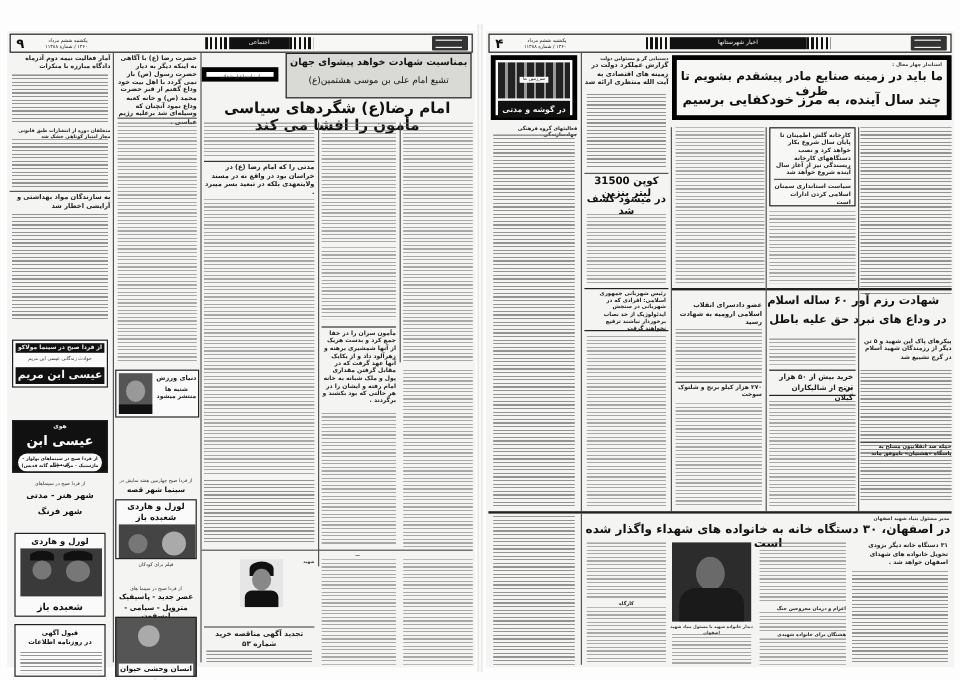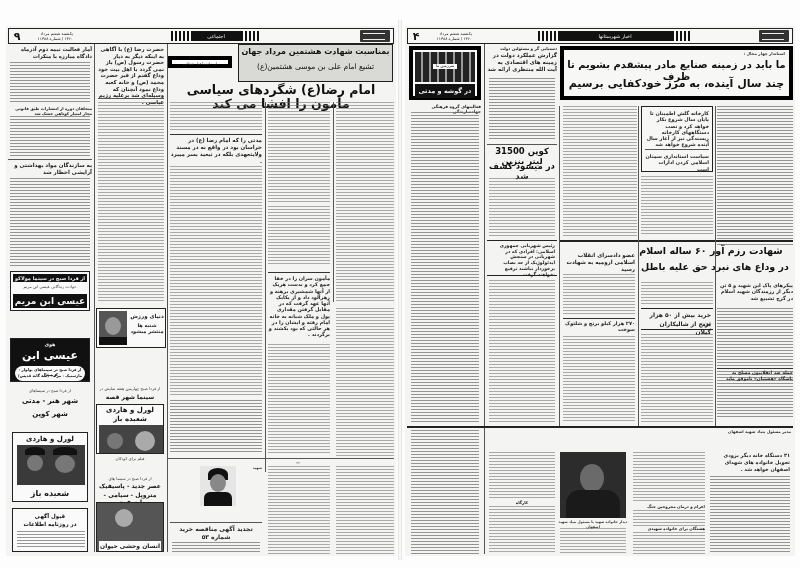--- a/index.html
+++ b/index.html
@@ -31,21 +31,21 @@
   .dbox { position: absolute; border: 4px solid #000000; }
 
   .headline { position: absolute; direction: rtl; text-align: center; font-weight: bold; color: #111; font-family: "DejaVu Sans", sans-serif; line-height: 1.15; }
   .sub { position: absolute; direction: rtl; text-align: right; font-weight: bold; color: #222; font-size: 5px; line-height: 1.25; }
   .tiny { position: absolute; direction: rtl; text-align: right; color: #333; font-size: 3.5px; line-height: 4.5px; }
 
   .photo { position: absolute; background: #2a2a2a; overflow: hidden; }
   .photo .face { position: absolute; border-radius: 50%; background: #777; }
   .photo .shade { position: absolute; background: #111; }
 
-  .ad { position: absolute; border: 1px solid #222; background: #fafafa; overflow: hidden; }
+  .ad { position: absolute; border: 1px solid #222; background: #fafafa; overflow: hidden; margin-top: 12px; }
   .ad .bar { position: absolute; left: 2px; right: 2px; background: #111; color: #f2f2f2; text-align: center; direction: rtl; font-weight: bold; }
   .ad .t { position: absolute; left: 2px; right: 2px; text-align: center; direction: rtl; font-weight: bold; color: #111; }
   .ad .s { position: absolute; left: 2px; right: 2px; text-align: center; direction: rtl; color: #333; font-size: 4px; }
 </style>
 </head>
 <body>
 
 <div class="spread">
 
   <div class="page left">
@@ -57,21 +57,21 @@
         <div class="barcode"></div>
       </div>
       <div class="date">
         <div>یکشنبه ششم مرداد</div>
         <div>۱۳۶۰ / شماره ۱۱۳۸۸</div>
       </div>
       <div class="pnum">۹</div>
     </div>
 
     <div class="box" style="left:232px;top:18px;width:155px;height:38px;background:#d9d9d6;">
-      <div class="headline" style="left:2px;right:2px;top:2px;font-size:8px;">بمناسبت شهادت هشتمین مرداد جهان</div>
+      <div class="headline" style="left:2px;right:2px;top:2px;font-size:8px;">بمناسبت شهادت خواهد پیشوای جهان</div>
       <div class="headline" style="left:2px;right:2px;top:18px;font-size:7.5px;font-weight:normal;">تشیع امام علی بن موسی هشتمین(ع)</div>
     </div>
 
     <div class="dbox" style="left:162px;top:30px;width:64px;height:12px;background:#fff;">
       <div class="tiny" style="left:2px;right:2px;top:2px;text-align:center;font-size:4px;">از : اسماعیل شفائی</div>
     </div>
 
     <div class="headline" style="left:162px;width:226px;top:57px;font-size:12.5px;">امام رضا(ع) شگردهای سیاسی مأمون را افشا می کند</div>
 
     <div class="txt" style="left:330px;top:76px;width:58px;height:200px;"></div>
@@ -126,21 +126,21 @@
       <div class="t" style="top:10px;font-size:11px;color:#fff;">عیسی ابن مریم</div>
       <div style="position:absolute;left:4px;right:4px;top:27px;height:15px;background:#fafafa;border-radius:8px;">
         <div class="s" style="top:1px;font-size:3.8px;font-weight:bold;color:#111;">از فردا صبح در سینماهای بولوار - کریستال</div>
         <div class="s" style="top:7px;font-size:3.8px;font-weight:bold;color:#111;">ماژستیک - مراد - (سه گانه قدیس)</div>
       </div>
     </div>
 
     <div class="ad" style="left:4px;top:362px;width:80px;height:40px;border:none;background:transparent;">
       <div class="s" style="top:0;">از فردا صبح در سینماهای</div>
       <div class="t" style="top:9px;font-size:7px;">شهر هنر - مدتی</div>
-      <div class="t" style="top:22px;font-size:7px;">شهر کوپن</div>
+      <div class="t" style="top:22px;font-size:7px;">شهر فرنگ</div>
     </div>
 
     <div class="ad" style="left:6px;top:406px;width:76px;height:70px;">
       <div class="t" style="top:2px;font-size:7px;">لورل و هاردی</div>
       <div class="photo" style="left:4px;top:12px;width:68px;height:40px;background:#3a3a3a;">
         <div class="shade" style="left:8px;top:2px;width:20px;height:8px;border-radius:50% 50% 0 0;"></div>
         <div class="face" style="left:10px;top:10px;width:16px;height:16px;"></div>
         <div class="shade" style="left:36px;top:2px;width:24px;height:8px;border-radius:50% 50% 0 0;"></div>
         <div class="face" style="left:38px;top:10px;width:20px;height:18px;"></div>
       </div>
@@ -262,20 +262,21 @@
         <div class="tiny" style="left:18px;right:18px;top:12px;background:#fafafa;color:#111;text-align:center;font-size:4px;">سرزمین ما</div>
       </div>
       <div style="position:absolute;left:2px;right:2px;top:34px;height:14px;background:#111;color:#f2f2f2;font-size:6.5px;font-weight:bold;text-align:center;line-height:14px;direction:rtl;">در گوشه و مدتی کشور</div>
     </div>
     <div class="sub" style="left:4px;width:72px;top:78px;font-size:4.2px;">فعالیتهای گروه فرهنگی جهادسازندگی</div>
     <div class="txt dense" style="left:6px;top:86px;width:68px;height:310px;"></div>
 
     <div class="rule-h" style="left:2px;top:400px;width:386px;height:2px;background:#222;"></div>
 
     <div class="tiny" style="left:82px;right:4px;top:404px;font-weight:bold;font-size:4px;">مدیر مسئول بنیاد شهید اصفهان</div>
+    <div class="headline" style="left:82px;width:306px;top:410px;font-size:10px;">در اصفهان، ۳۰ دستگاه خانه به خانواده های شهداء واگذار شده است</div>
     <div class="sub" style="left:305px;width:80px;top:426px;font-size:5px;">۳۱ دستگاه خانه دیگر بزودی</div>
     <div class="sub" style="left:305px;width:80px;top:433px;font-size:5px;">تحویل خانواده های شهدای</div>
     <div class="sub" style="left:305px;width:80px;top:440px;font-size:5px;">اصفهان خواهد شد .</div>
     <div class="txt dense" style="left:305px;top:450px;width:80px;height:78px;"></div>
     <div class="txt" style="left:228px;top:426px;width:72px;height:50px;"></div>
     <div class="sub" style="left:228px;width:72px;top:478px;font-size:4px;">اعزام و درمان مجروحین جنگ</div>
     <div class="txt" style="left:228px;top:484px;width:72px;height:16px;"></div>
     <div class="sub" style="left:228px;width:72px;top:500px;font-size:4px;">هشتگان برای خانواده شهیدی</div>
     <div class="txt" style="left:228px;top:506px;width:72px;height:22px;"></div>
     <div class="photo" style="left:155px;top:426px;width:66px;height:66px;background:#2c2c2c;">

